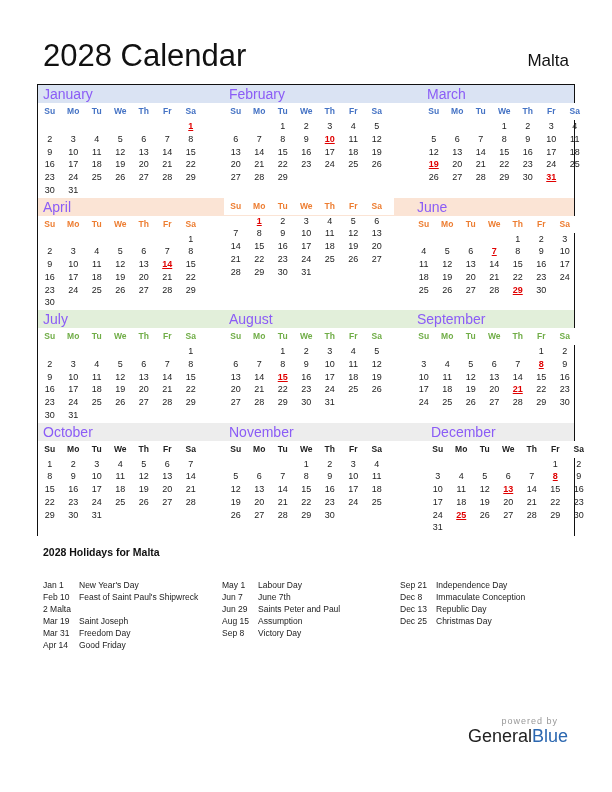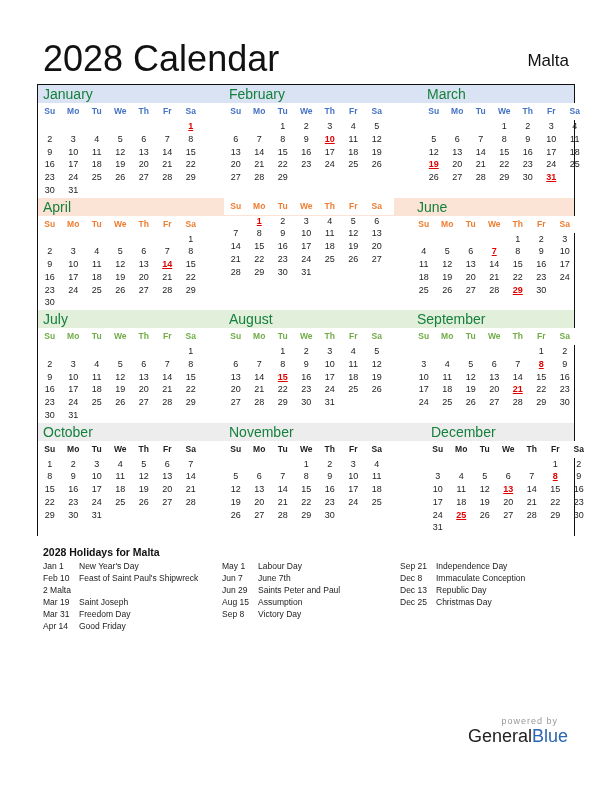--- a/index.html
+++ b/index.html
@@ -1,31 +1,31 @@
 <!DOCTYPE html>
 <html><head>
 <meta charset="utf-8">
 <style>
   * { box-sizing: border-box; margin: 0; padding: 0; }
   body { width: 612px; height: 792px; background: #ffffff; font-family: "Liberation Sans", sans-serif; color: #222; position: relative; overflow: hidden; }
-  .title { position: absolute; left: 43px; top: 38px; font-size: 36px; color: #111; font-weight: normal; }
+  .title { position: absolute; left: 43px; top: 38px; font-size: 31px; color: #111; font-weight: normal; }
   .country { position: absolute; right: 43px; top: 51px; font-size: 17px; color: #111; }
   .grid { position: absolute; left: 37px; top: 84px; width: 538px; height: 452px; border-left: 1px solid #111; border-right: 1px solid #111; border-top: 1px solid #111; }
   .quarter { position: absolute; left: 0; width: 536px; height: 112px; }
   .qband { position: absolute; left: 0; top: 0; width: 536px; height: 18px; }
   .month { position: absolute; top: 0; width: 170px; }
-  .mname { height: 18px; font-size: 14px; line-height: 18px; padding-left: 5px; color: #15803d; }
+  .mname { height: 18px; font-size: 14px; line-height: 18px; padding-left: 5px; color: #8b5cf6; }
   .dow { display: flex; height: 17px; background: #fff; }
   .dow span { width: 23.5px; text-align: center; font-size: 8.5px; font-weight: bold; line-height: 17px; }
   .week { display: flex; height: 12.8px; }
   .week span { width: 23.5px; text-align: center; font-size: 9px; line-height: 12.8px; color: #222; }
   .week span.hol { color: #e00000; font-weight: bold; text-decoration: underline; }
   .holidays { position: absolute; top: 546px; left: 43px; width: 540px; }
   .hol-title { font-size: 10.5px; font-weight: bold; color: #111; margin-bottom: 5px; }
-  .hcol { position: absolute; top: 14px; }
+  .hcol { position: absolute; top: 33px; }
   .hrow { display: flex; height: 12px; font-size: 8.5px; line-height: 12px; color: #222; }
   .hdate { width: 36px; white-space: nowrap; }
   .hname { white-space: nowrap; }
   .brand { position: absolute; right: 44px; top: 716px; text-align: right; }
   .pb { font-size: 9px; color: #999; letter-spacing: 1px; margin-right: 10px; }
   .gb { font-size: 18px; color: #222; }
   .gb b { font-weight: normal; color: #2b67b0; }
 </style>
 </head>
 <body>

